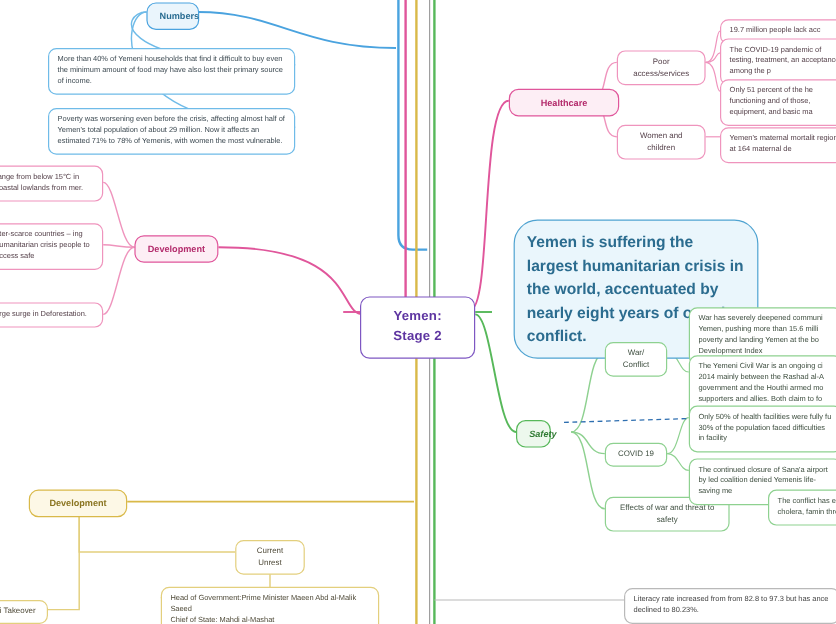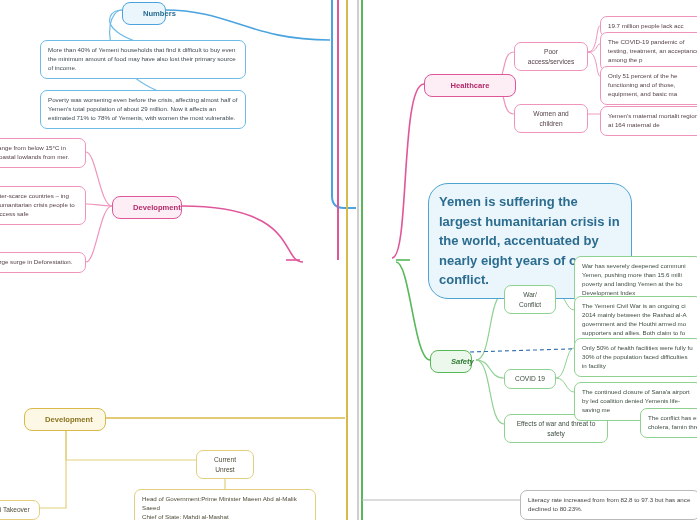--- a/index.html
+++ b/index.html
@@ -33,21 +33,21 @@
     font-size:11px;
     font-weight:bold;
     text-align:center;
     padding:9px 14px;
     letter-spacing:.2px;
   }
   .node.branch{
     font-size:7.6px;
     font-weight:bold;
     text-align:center;
-    padding:5px 20px;
+    padding:5px 10px;
     border-radius:8px;
   }
   .node.sub{
     font-size:6.6px;
     text-align:center;
     padding:4px 8px;
     border-radius:7px;
   }
   .node.leaf{ text-align:left; }
   .node.callout{
@@ -119,20 +119,21 @@
     <path d="M470 352 L600 348" stroke="#2f6fb0" stroke-width="1.1" fill="none" stroke-dasharray="4 3"></path>
 
     <path d="M345 418 L106 418" stroke="#d9b949" stroke-width="1.6" fill="none"></path>
     <path d="M66 430 L66 460 L196 460" stroke="#e3cf7d" stroke-width="1.2" fill="none"></path>
     <path d="M66 430 L66 508 L40 508" stroke="#e3cf7d" stroke-width="1.2" fill="none"></path>
     <path d="M225 470 L225 498 L134 498" stroke="#e3cf7d" stroke-width="1.2" fill="none"></path>
 
     <path d="M362 500 L520 500" stroke="#b9b9b9" stroke-width="1" fill="none"></path>
   </svg>
 
+  <div class="node center" style="left:300px;top:247px;width:96px;">Yemen: Stage 2</div>
 
   <div class="node callout" style="left:428px;top:183px;width:204px;">Yemen is suffering the largest humanitarian crisis in the world, accentuated by nearly eight years of ongoing conflict.</div>
 
   <div class="node branch c-blue" style="left:122px;top:2px;width:44px;">Numbers</div>
   <div class="node leaf c-blue-l" style="left:40px;top:40px;width:206px;">More than 40% of Yemeni households that find it difficult to buy even the minimum amount of food may have also lost their primary source of income.</div>
   <div class="node leaf c-blue-l" style="left:40px;top:90px;width:206px;">Poverty was worsening even before the crisis, affecting almost half of Yemen's total population of about 29 million. Now it affects an estimated 71% to 78% of Yemenis, with women the most vulnerable.</div>
 
   <div class="node branch c-pink" style="left:112px;top:196px;width:70px;">Development</div>
   <div class="node leaf c-pink-l" style="left:-12px;top:138px;width:98px;">range from below 15°C in coastal lowlands from mer.</div>
   <div class="node leaf c-pink-l" style="left:-12px;top:186px;width:98px;">ater-scarce countries – ing humanitarian crisis people to access safe</div>

